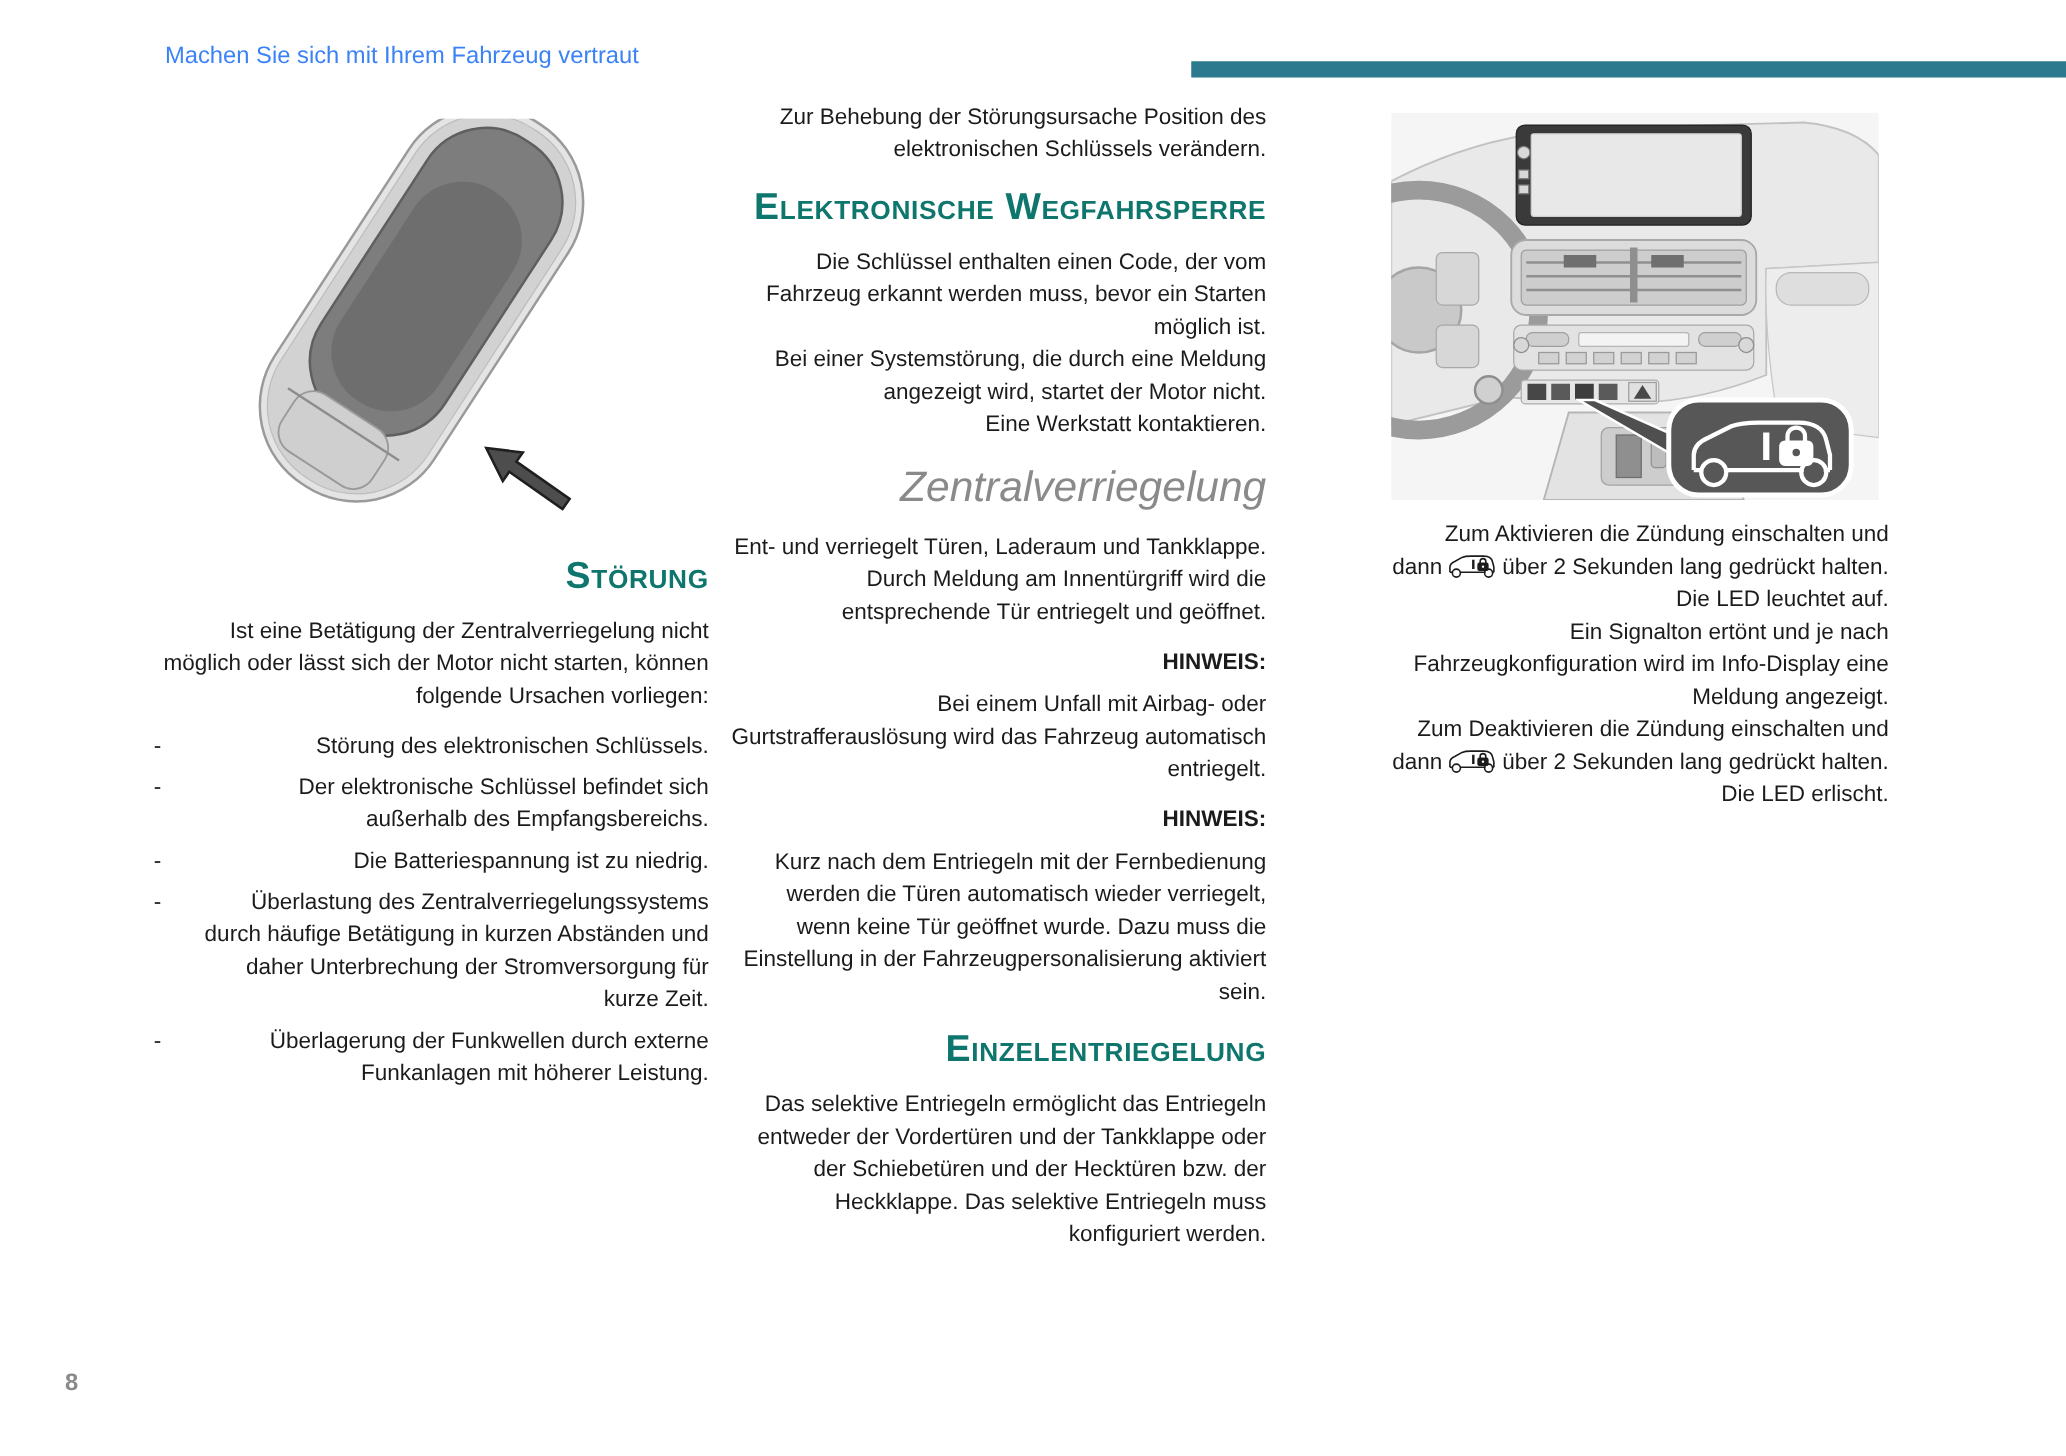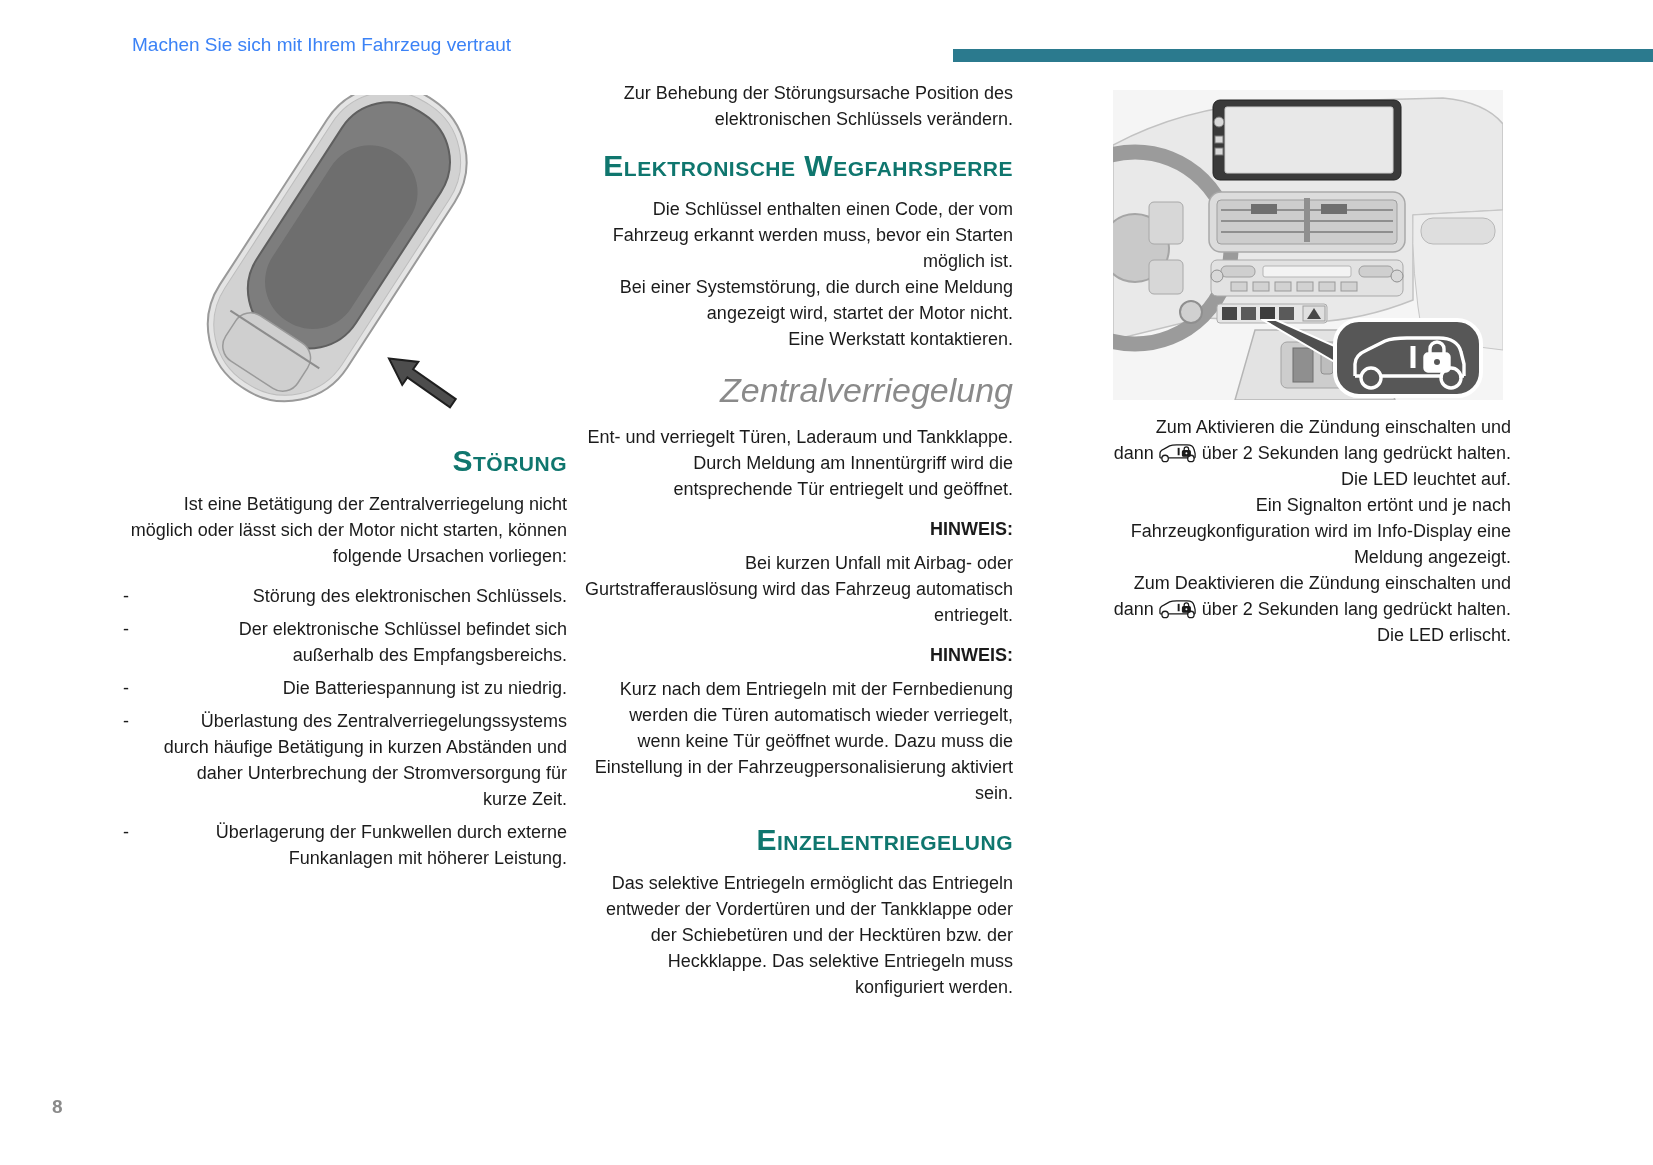--- a/index.html
+++ b/index.html
@@ -74,21 +74,21 @@
   <h2 class="sc">Elektronische Wegfahrsperre</h2>
   <p class="t">Die Schlüssel enthalten einen Code, der vom Fahrzeug erkannt werden muss, bevor ein Starten möglich ist.</p>
   <p class="t">Bei einer Systemstörung, die durch eine Meldung angezeigt wird, startet der Motor nicht.</p>
   <p class="t">Eine Werkstatt kontaktieren.</p>
 
   <h1 class="gray">Zentralverriegelung</h1>
   <p class="t">Ent- und verriegelt Türen, Laderaum und Tankklappe.</p>
   <p class="t">Durch Meldung am Innentürgriff wird die entsprechende Tür entriegelt und geöffnet.</p>
 
   <p class="hinweis">HINWEIS:</p>
-  <p class="t">Bei kurzen Unfall mit Airbag- oder Gurtstrafferauslösung wird das Fahrzeug automatisch entriegelt.</p>
+  <p class="t">Bei einem Unfall mit Airbag- oder Gurtstrafferauslösung wird das Fahrzeug automatisch entriegelt.</p>
 
   <p class="hinweis">HINWEIS:</p>
   <p class="t">Kurz nach dem Entriegeln mit der Fernbedienung werden die Türen automatisch wieder verriegelt, wenn keine Tür geöffnet wurde. Dazu muss die Einstellung in der Fahrzeugpersonalisierung aktiviert sein.</p>
 
   <h2 class="sc">Einzelentriegelung</h2>
   <p class="t">Das selektive Entriegeln ermöglicht das Entriegeln entweder der Vordertüren und der Tankklappe oder der Schiebetüren und der Hecktüren bzw. der Heckklappe. Das selektive Entriegeln muss konfiguriert werden.</p>
 </div>
 
 <div class="col col3">
 

